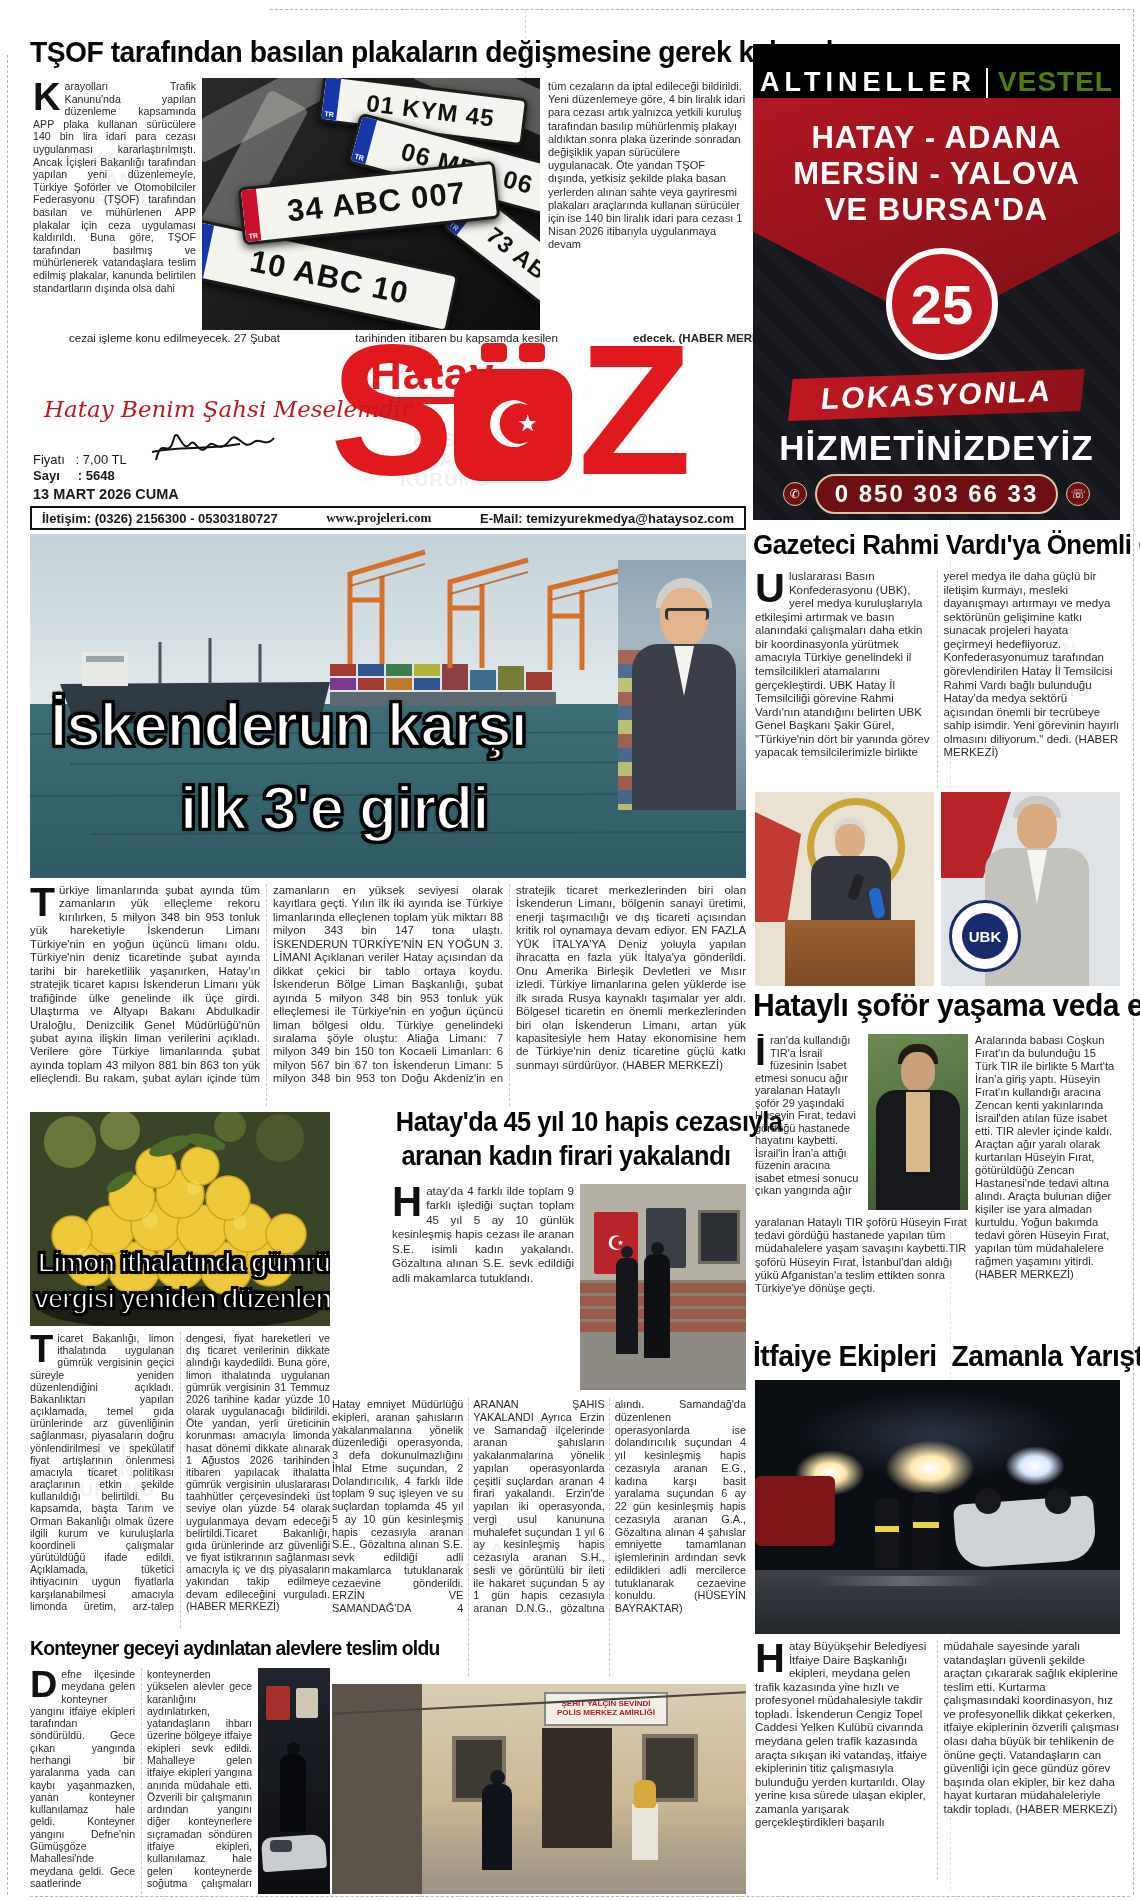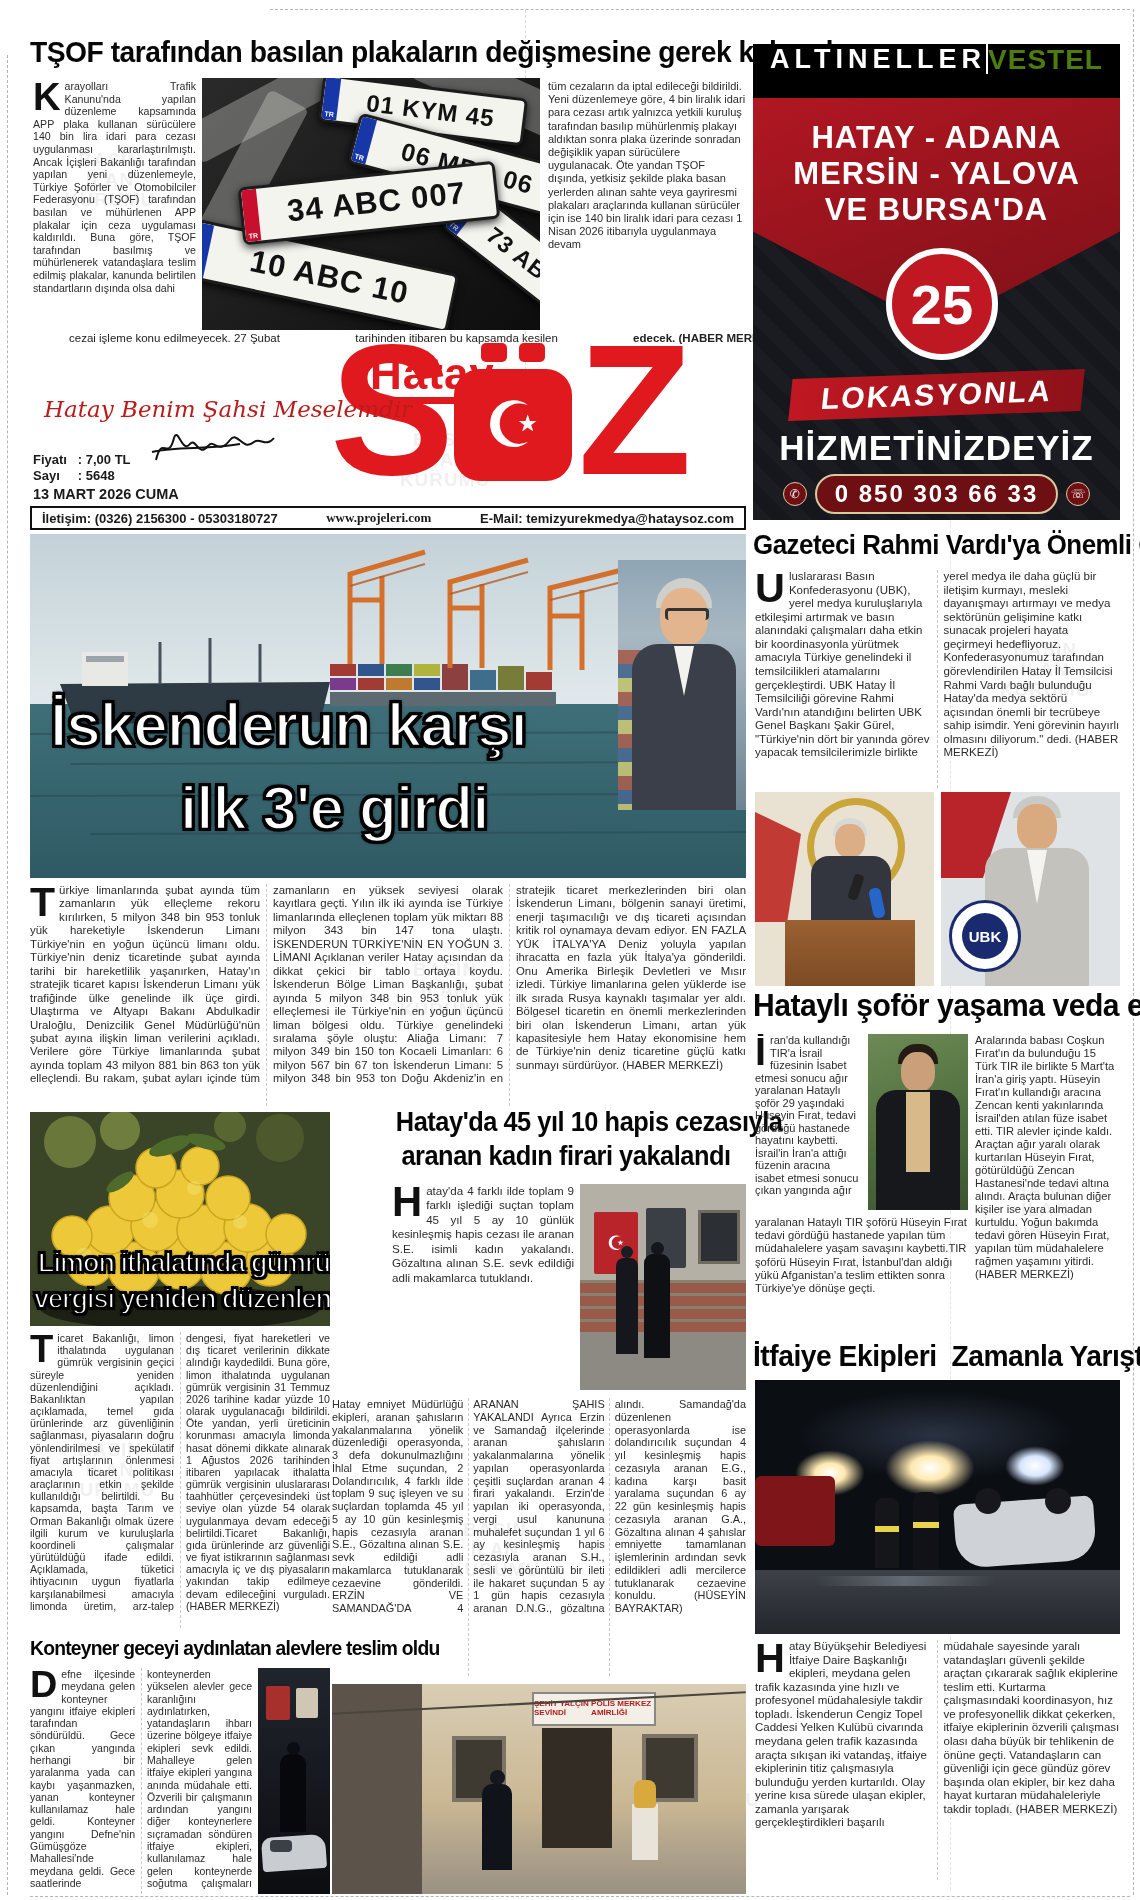--- a/index.html
+++ b/index.html
@@ -21,21 +21,21 @@
       letter-spacing:1px;text-align:center;pointer-events:none;}
   .dash-v{position:absolute;border-left:1px dashed #b5b5b5;width:0;}
   .dash-h{position:absolute;border-top:1px dashed #b5b5b5;height:0;}
   .plate{position:absolute;background:#f4f4ef;border:3px solid #1c1c1c;border-radius:7px;display:flex;
          align-items:center;font-weight:800;color:#121212;box-shadow:0 3px 8px rgba(0,0,0,.8);overflow:hidden;}
   .plate .eu{background:#1737a8;color:#fff;align-self:stretch;width:15px;display:flex;flex-direction:column;
              justify-content:flex-end;align-items:center;font-size:7px;font-weight:700;padding-bottom:2px;}
   .plate .num{flex:1;text-align:center;font-family:"Liberation Sans",sans-serif;letter-spacing:1px;}
   .ghostplate{position:absolute;background:#d8d8d2;opacity:.35;border-radius:6px;}
   .cap{font-size:11.5px;color:#222;}
-  .ad-head{display:flex;align-items:flex-start;justify-content:center;background:#000;height:54px;}
+  .ad-head{display:flex;align-items:flex-end;justify-content:center;gap:10px;background:#000;height:54px;}
   .sig-svg{stroke:#111;fill:none;stroke-width:2;}
   .iconc{width:22px;height:22px;border-radius:50%;border:1.5px solid #d9c9a2;color:#fff;display:flex;
          align-items:center;justify-content:center;font-size:12px;background:#6e1013;}
 </style>
 </head>
 <body>
 
 <div class="page">
 
   <div class="dash-h" style="left:270px;top:9px;width:860px;"></div>
@@ -108,21 +108,21 @@
           <span style="color:#fff;font-size:64px;line-height:1;">☪</span>
         </span>
       </span>
       <span style="font-size:186px;font-weight:900;color:#e0191f;line-height:.82;letter-spacing:-4px;">Z</span>
     </div>
     <div class="abs" style="left:14px;top:48px;font-family:'DejaVu Serif',serif;font-style:italic;font-size:23px;color:#b91c1c;z-index:2;white-space:nowrap;">Hatay Benim Şahsi Meselemdir</div>
     <svg class="abs" width="130" height="44" viewBox="0 0 130 44" style="left:118px;top:76px;z-index:2;">
       <path class="sig-svg" d="M8,36 C14,10 20,38 26,14 C30,2 34,30 42,20 C48,13 50,34 60,22 C66,14 70,32 82,16 C90,6 94,28 106,18 C112,13 118,24 126,14"></path>
       <path class="sig-svg" d="M4,28 C30,22 60,26 92,20" stroke-width="1.2"></path>
     </svg>
-    <div class="abs" style="left:3px;top:104px;font-size:13px;font-weight:700;white-space:pre;">Fiyatı   : 7,00 TL</div>
+    <div class="abs" style="left:3px;top:104px;font-size:13px;font-weight:400;white-space:pre;">Fiyatı   : 7,00 TL</div>
     <div class="abs" style="left:3px;top:120px;font-size:13px;font-weight:700;white-space:pre;">Sayı     : 5648</div>
     <div class="abs" style="left:3px;top:138px;font-size:14.5px;font-weight:800;">13 MART 2026 CUMA</div>
   </div>
 
   <div class="abs" style="left:30px;top:506px;width:716px;height:24px;border:2px solid #111;display:flex;align-items:center;justify-content:space-between;padding:0 10px;box-sizing:border-box;background:#fff;z-index:3;">
     <span style="font-size:13px;font-weight:700;">İletişim: (0326) 2156300 - 05303180727</span>
     <span style="font-size:13px;font-weight:700;font-family:'Liberation Serif',serif;">www.projeleri.com</span>
     <span style="font-size:13px;font-weight:700;">E-Mail: temizyurekmedya@hataysoz.com</span>
   </div>
 
@@ -282,21 +282,21 @@
   </div>
 
   <div class="abs body-txt cols3" style="left:332px;top:1398px;width:414px;height:278px;font-size:10.9px;line-height:1.17;column-gap:10px;">Hatay emniyet Müdürlüğü ekipleri, aranan şahısların yakalanmalarına yönelik düzenlediği operasyonda, 3 defa dokunulmazlığını İhlal Etme suçundan, 2 Dolandırıcılık, 4 farklı ilde toplam 9 suç işleyen ve su suçlardan toplamda 45 yıl 5 ay 10 gün kesinleşmiş hapis cezasıyla aranan S.E., Gözaltına alınan S.E. sevk edildiği adli makamlarca tutuklanarak cezaevine gönderildi. ERZİN VE SAMANDAĞ'DA 4 ARANAN ŞAHIS YAKALANDI Ayrıca Erzin ve Samandağ ilçelerinde aranan şahısların yakalanmalarına yönelik yapılan operasyonlarda çeşitli suçlardan aranan 4 firari yakalandı. Erzin'de yapılan iki operasyonda, vergi usul kanununa muhalefet suçundan 1 yıl 6 ay kesinleşmiş hapis cezasıyla aranan S.H., sesli ve görüntülü bir ileti ile hakaret suçundan 5 ay 1 gün hapis cezasıyla aranan D.N.G., gözaltına alındı. Samandağ'da düzenlenen operasyonlarda ise dolandırıcılık suçundan 4 yıl kesinleşmiş hapis cezasıyla aranan E.G., kadına karşı basit yaralama suçundan 6 ay 22 gün kesinleşmiş hapis cezasıyla aranan G.A., Gözaltına alınan 4 şahıslar emniyette tamamlanan işlemlerinin ardından sevk edildikleri adli mercilerce tutuklanarak cezaevine konuldu. (HÜSEYİN BAYRAKTAR)</div>
 
   <div class="photo" style="left:332px;top:1684px;width:414px;height:210px;">
     <div style="position:absolute;inset:0;background:linear-gradient(180deg,#d9cdb4 0%,#cbb894 55%,#9a9183 100%);"></div>
     <div style="position:absolute;left:0;top:0;width:90px;height:210px;background:#5c544a;"></div>
     <div style="position:absolute;left:210px;top:44px;width:70px;height:120px;background:#322c24;"></div>
     <div style="position:absolute;left:120px;top:52px;width:46px;height:58px;background:#3e3a32;border:4px solid #7d7468;"></div>
     <div style="position:absolute;left:310px;top:50px;width:48px;height:60px;background:#3e3a32;border:4px solid #7d7468;"></div>
-    <div style="position:absolute;left:200px;top:8px;width:120px;height:30px;background:#f3efe6;border:2px solid #888;display:flex;flex-direction:row;align-items:center;line-height:1.1;">
+    <div style="position:absolute;left:212px;top:8px;width:120px;height:30px;background:#f3efe6;border:2px solid #888;display:flex;flex-direction:column;align-items:center;justify-content:center;line-height:1.1;">
       <span style="font-size:8px;font-weight:800;color:#b01c22;">ŞEHİT YALÇIN SEVİNDİ</span>
       <span style="font-size:8px;font-weight:800;color:#b01c22;">POLİS MERKEZ AMİRLİĞİ</span>
     </div>
     <div style="position:absolute;left:300px;top:120px;width:26px;height:56px;background:#e8e4da;"></div>
     <div style="position:absolute;left:302px;top:96px;width:22px;height:28px;background:#d8a93c;border-radius:8px 8px 4px 4px;"></div>
     <div style="position:absolute;left:150px;top:100px;width:30px;height:86px;background:#10131a;border-radius:10px 10px 0 0;"></div>
     <div style="position:absolute;left:158px;top:86px;width:15px;height:15px;background:#14171d;border-radius:50%;"></div>
     <div style="position:absolute;left:0;top:18px;width:414px;height:0;border-top:2px solid #4a463e;transform:rotate(-3deg);"></div>
   </div>
 

